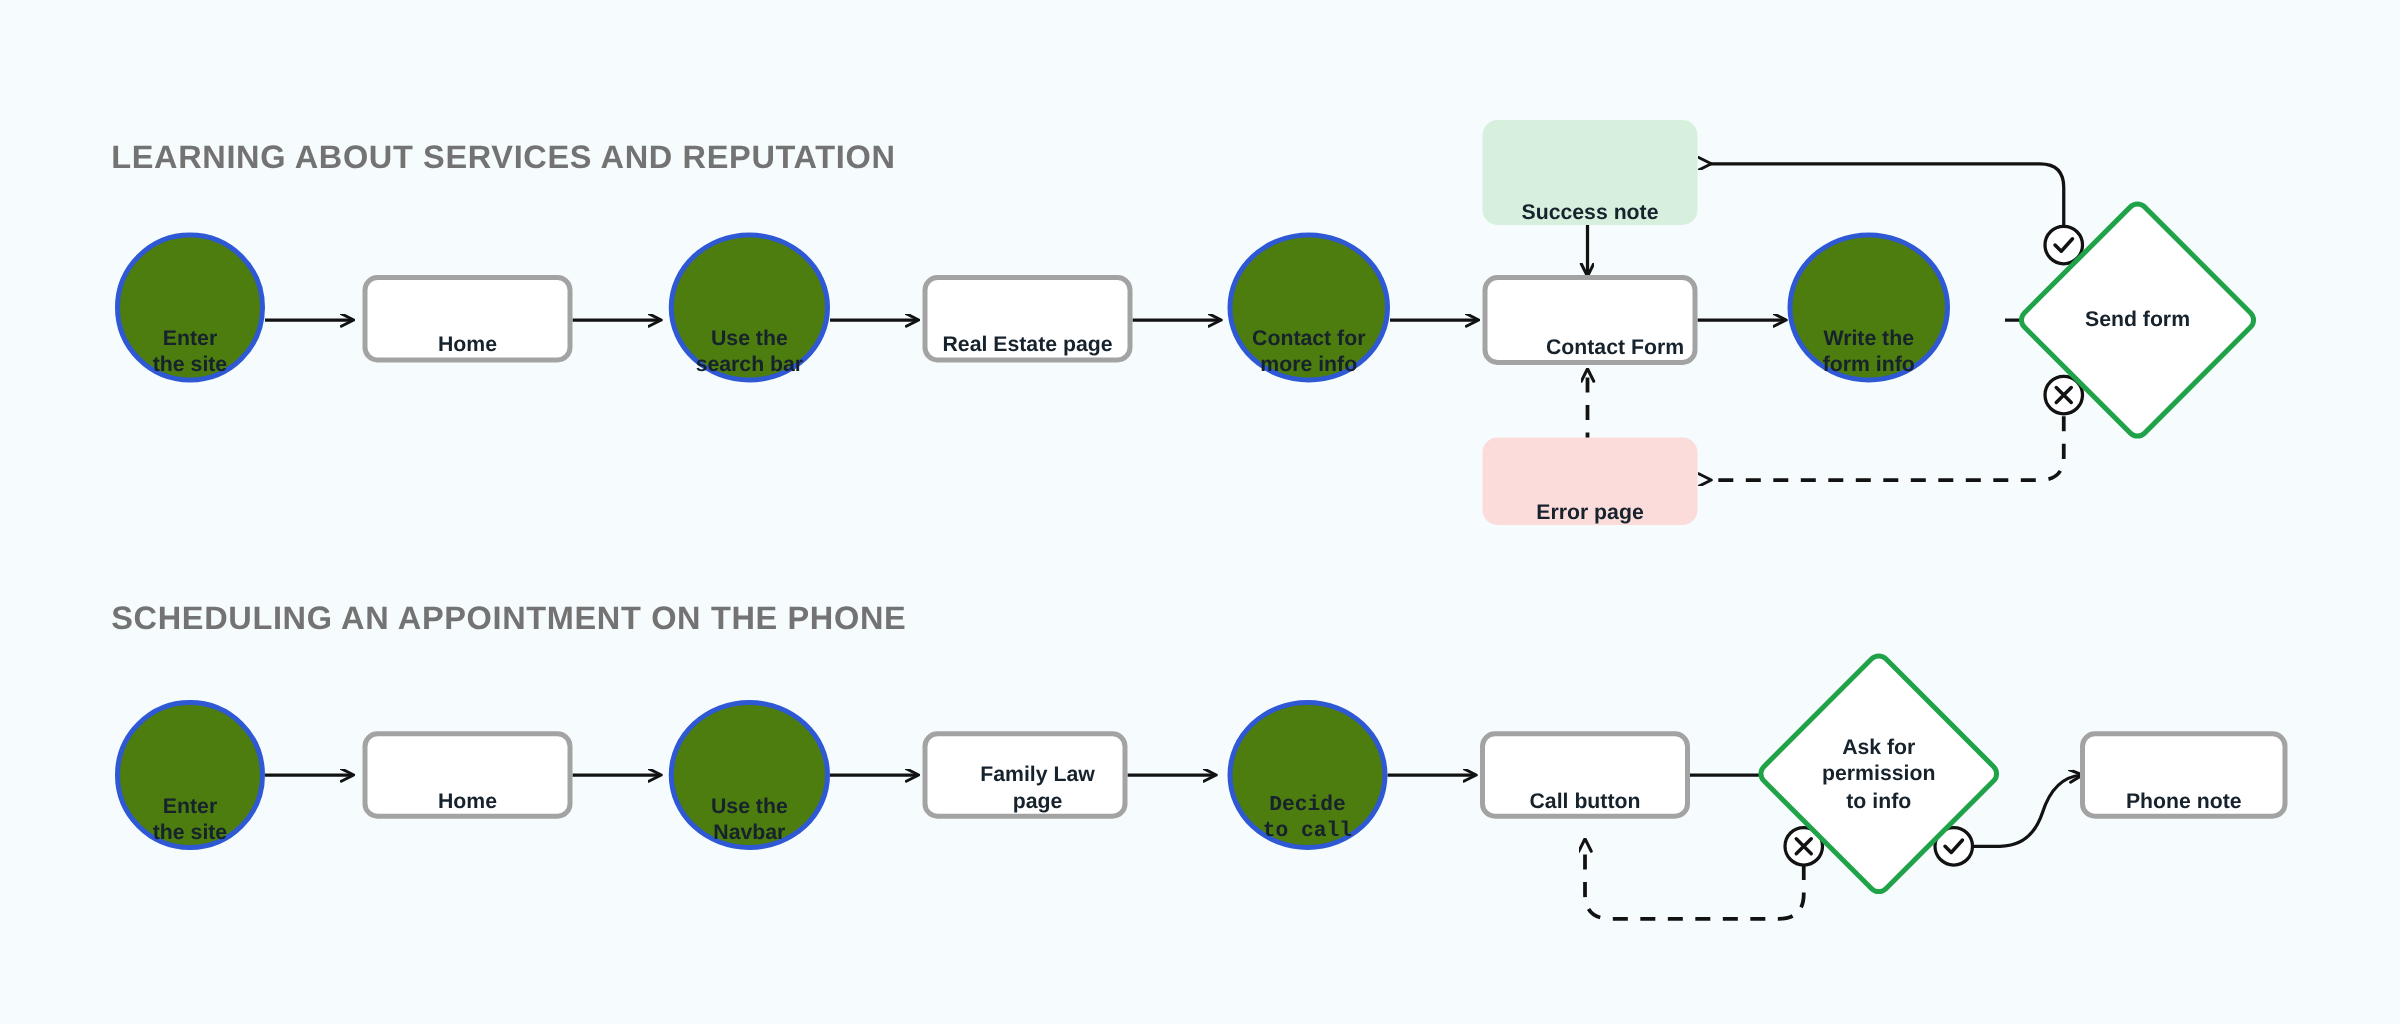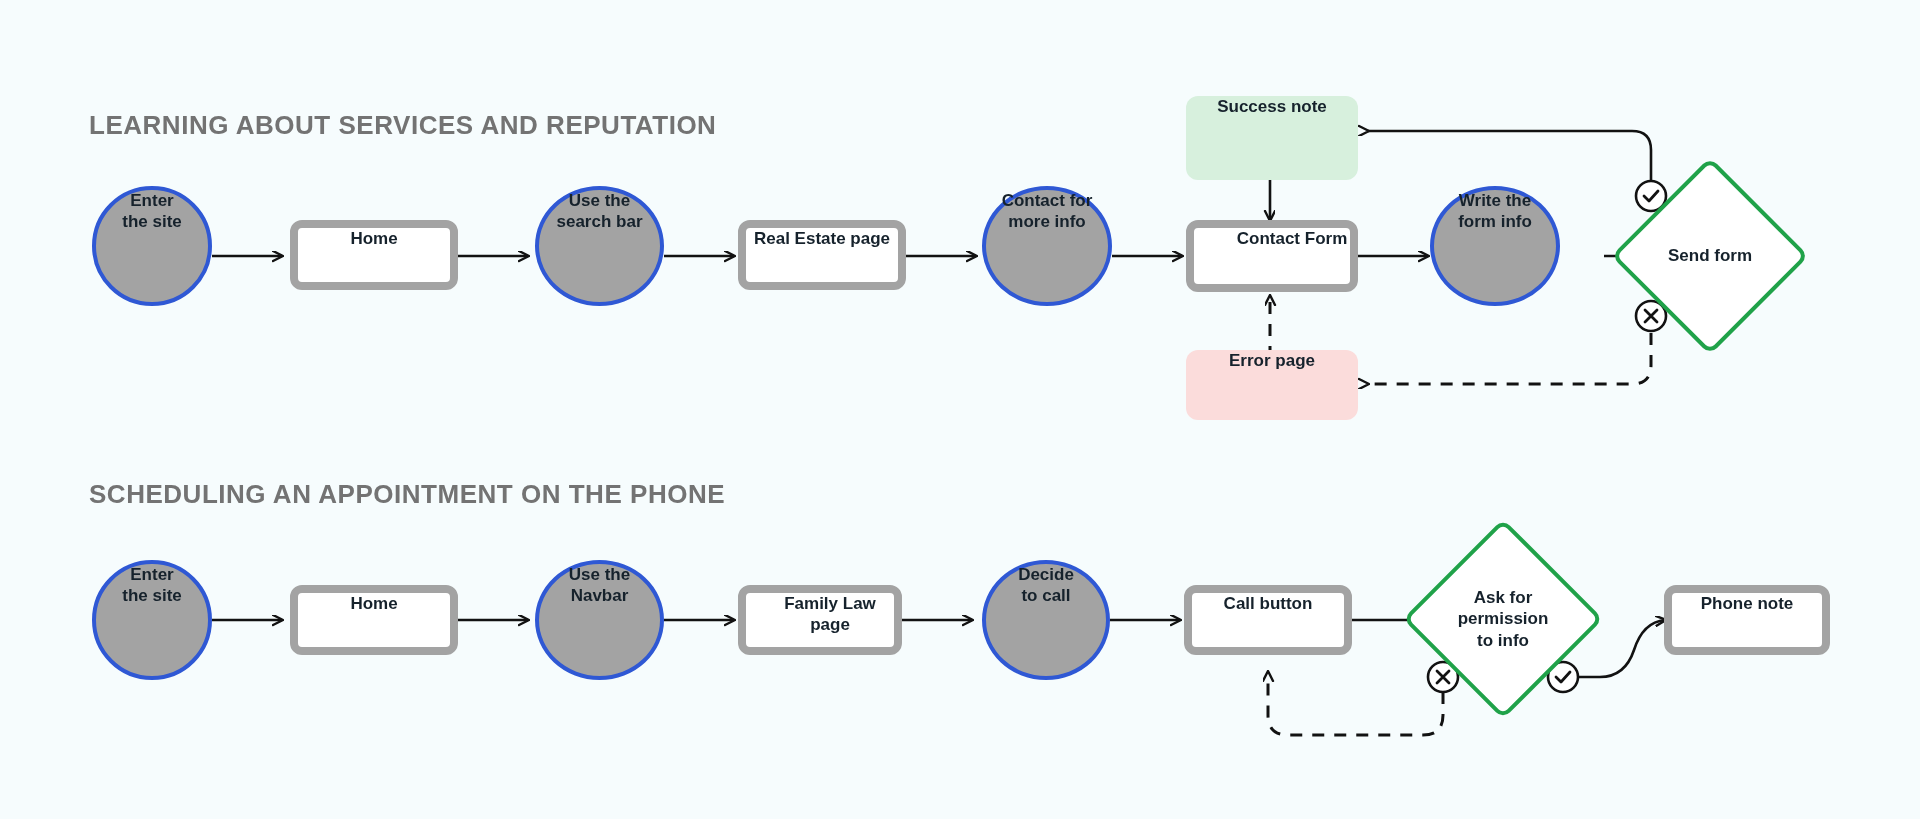--- a/index.html
+++ b/index.html
@@ -22,37 +22,37 @@
     color:#737373;
     white-space:nowrap;
     text-transform:uppercase;
   }
   #title-1{left:89px;top:110px;}
   #title-2{left:89px;top:479px;}
 
   
   .node{
     position:absolute;
-    display:flex;align-items:flex-start;justify-content:center;
+    display:flex;align-items:flex-end;justify-content:center;
     text-align:center;
     font-size:17px;
     font-weight:bold;
     line-height:1.25;
     color:#16222c;
     box-sizing:border-box;
   }
   .node span{pointer-events:none;white-space:pre-line;}
 
   .node.circle{
     border:4px solid #2f58d4;
     border-radius:50%;
-    background:#a3a3a3;
+    background:#4d7c0f;
   }
   .node.page{
-    border:8px solid #a3a3a3;
+    border:4px solid #a3a3a3;
     border-radius:12px;
     background:#ffffff;
   }
   .node.note-success{
     background:#d7f0dd;
     border-radius:12px;
     border:none;
   }
   .node.note-error{
     background:#fbdcdb;
@@ -208,21 +208,21 @@
 
   <div class="node circle" style="left:535px;top:560px;width:129px;height:120px;">
     <span>Use the
 Navbar</span>
   </div>
 
   <div class="node page" style="left:738px;top:585px;width:164px;height:70px;padding-left:20px;">
     <span>Family Law page</span>
   </div>
 
-  <div class="node circle" style="left:982px;top:560px;width:128px;height:120px;">
+  <div class="node circle" style="left:982px;top:560px;width:128px;height:120px;font-family:Liberation Mono, monospace;">
     <span>Decide
 to call</span>
   </div>
 
   <div class="node page" style="left:1184px;top:585px;width:168px;height:70px;">
     <span>Call button</span>
   </div>
 
   <div class="diamond" style="left:1432px;top:548px;width:142px;height:142px;">
     <div class="shape"></div>

